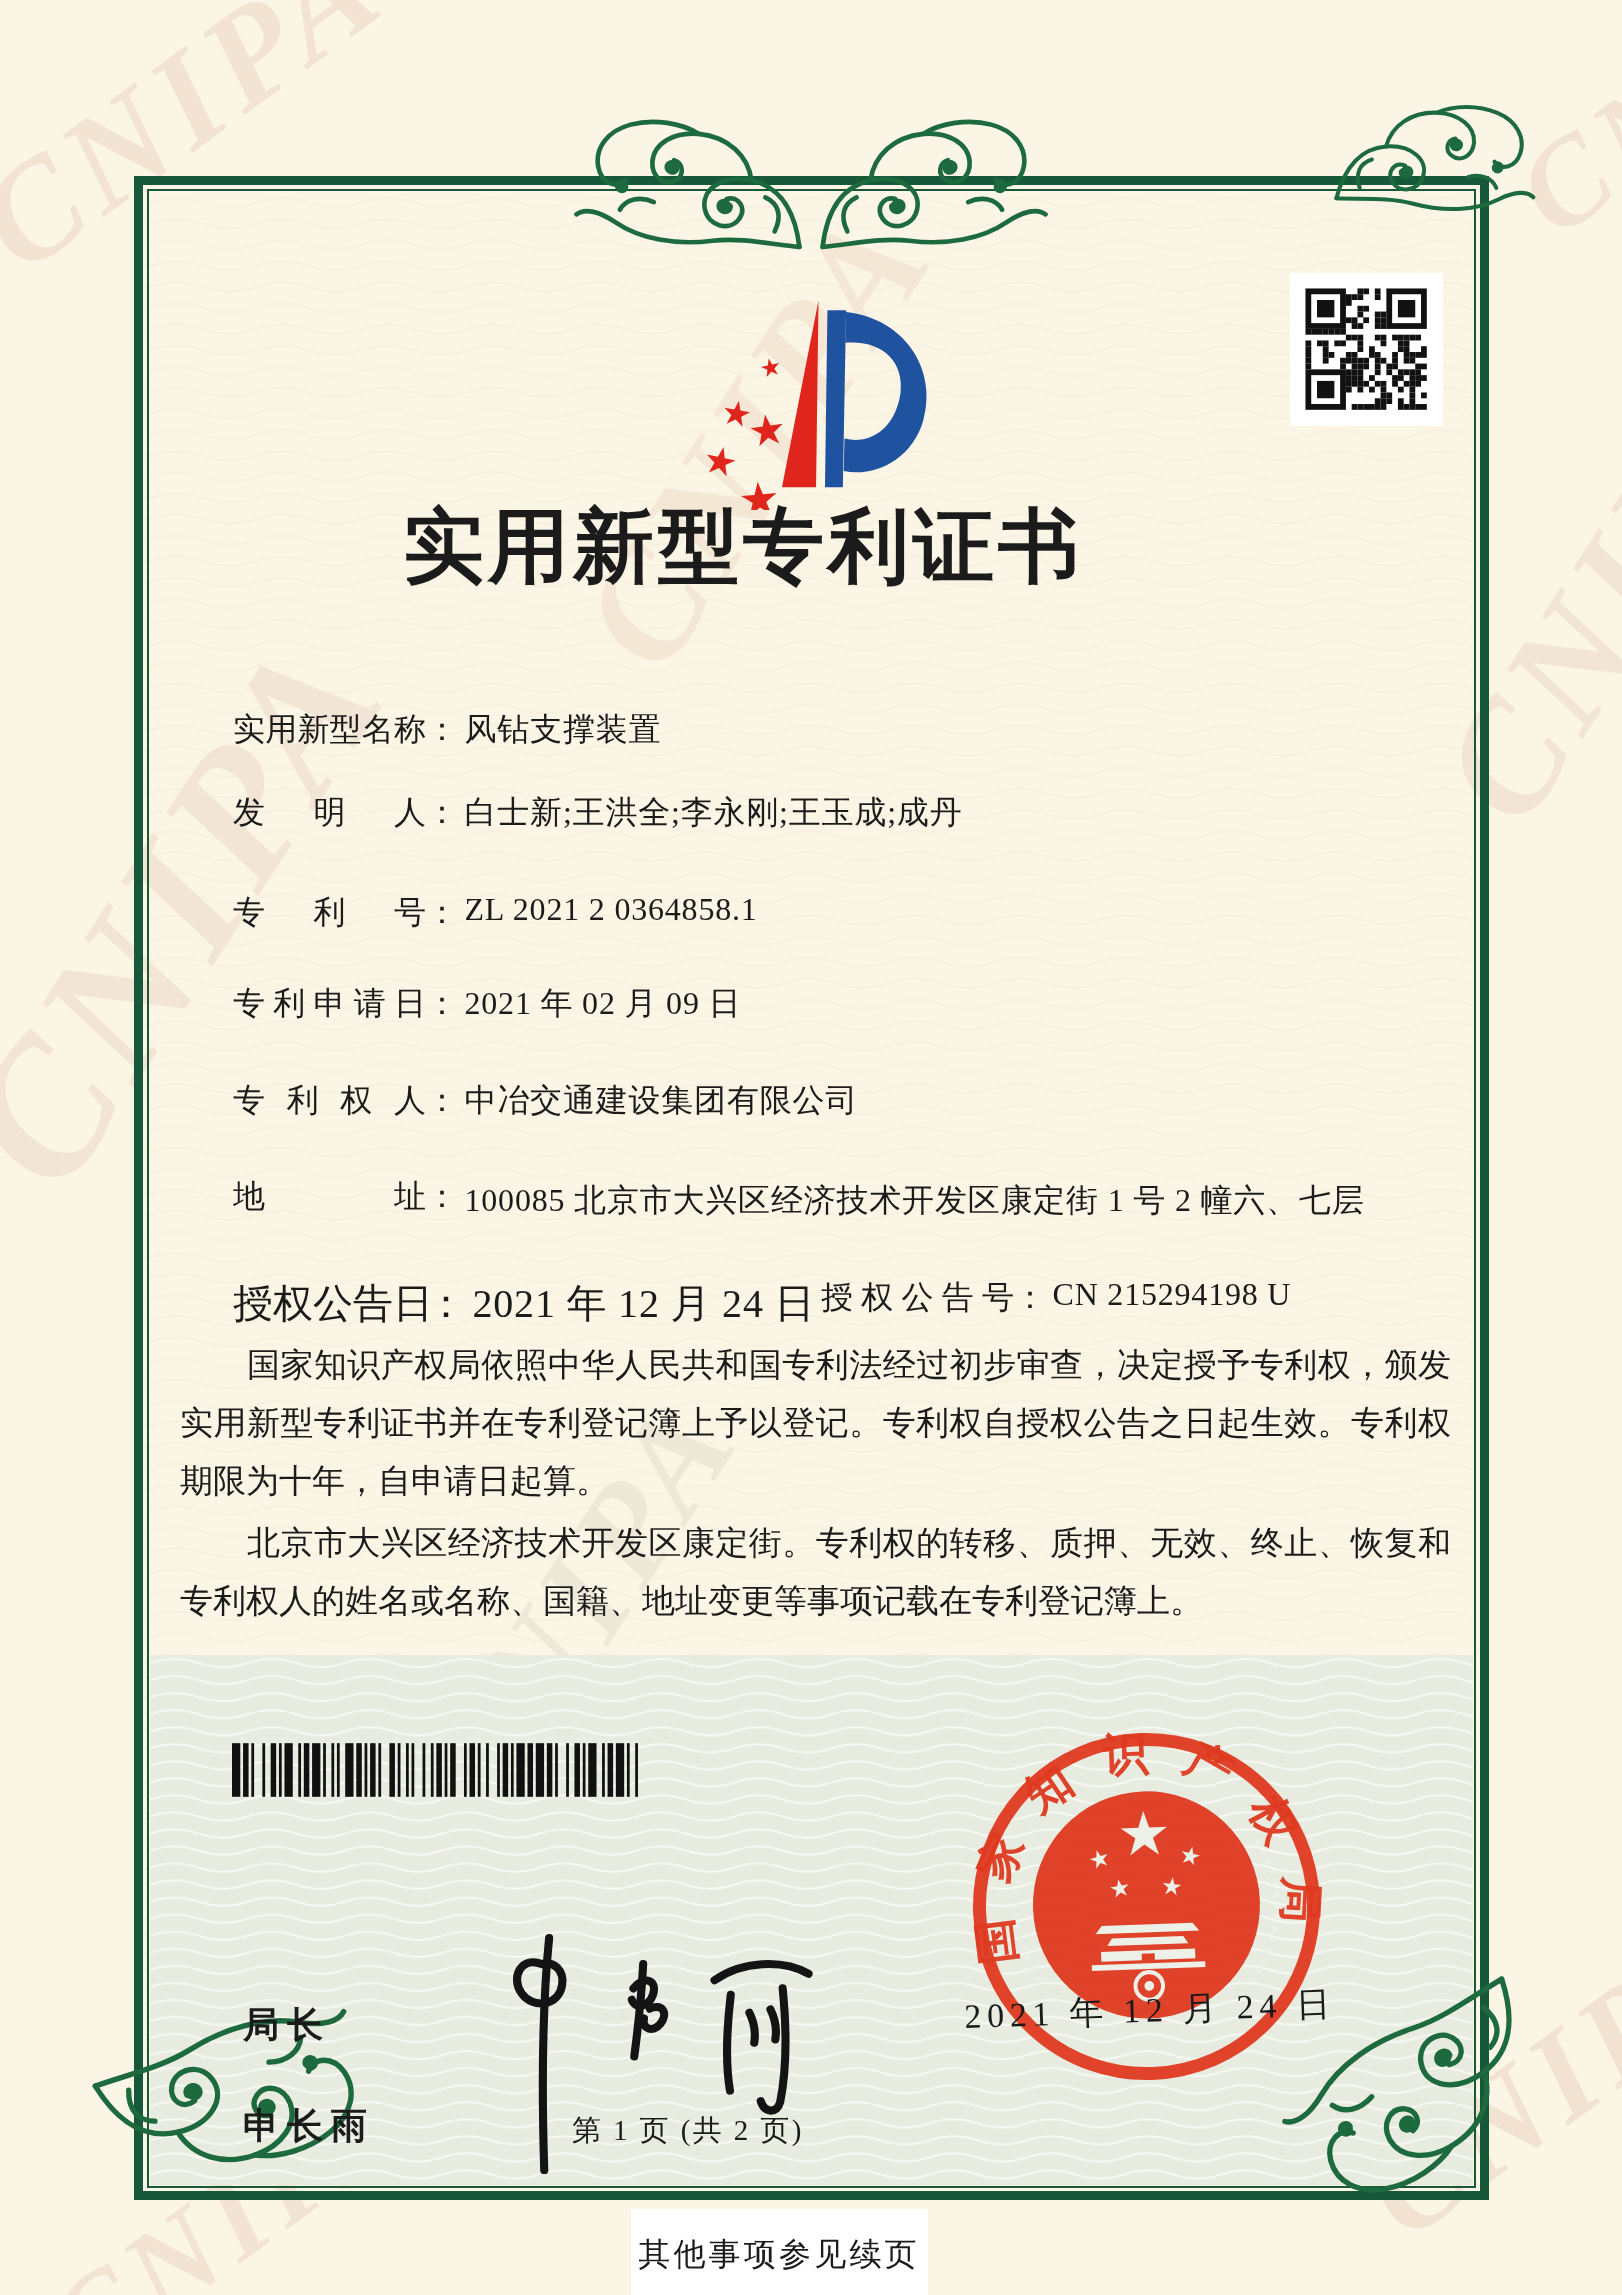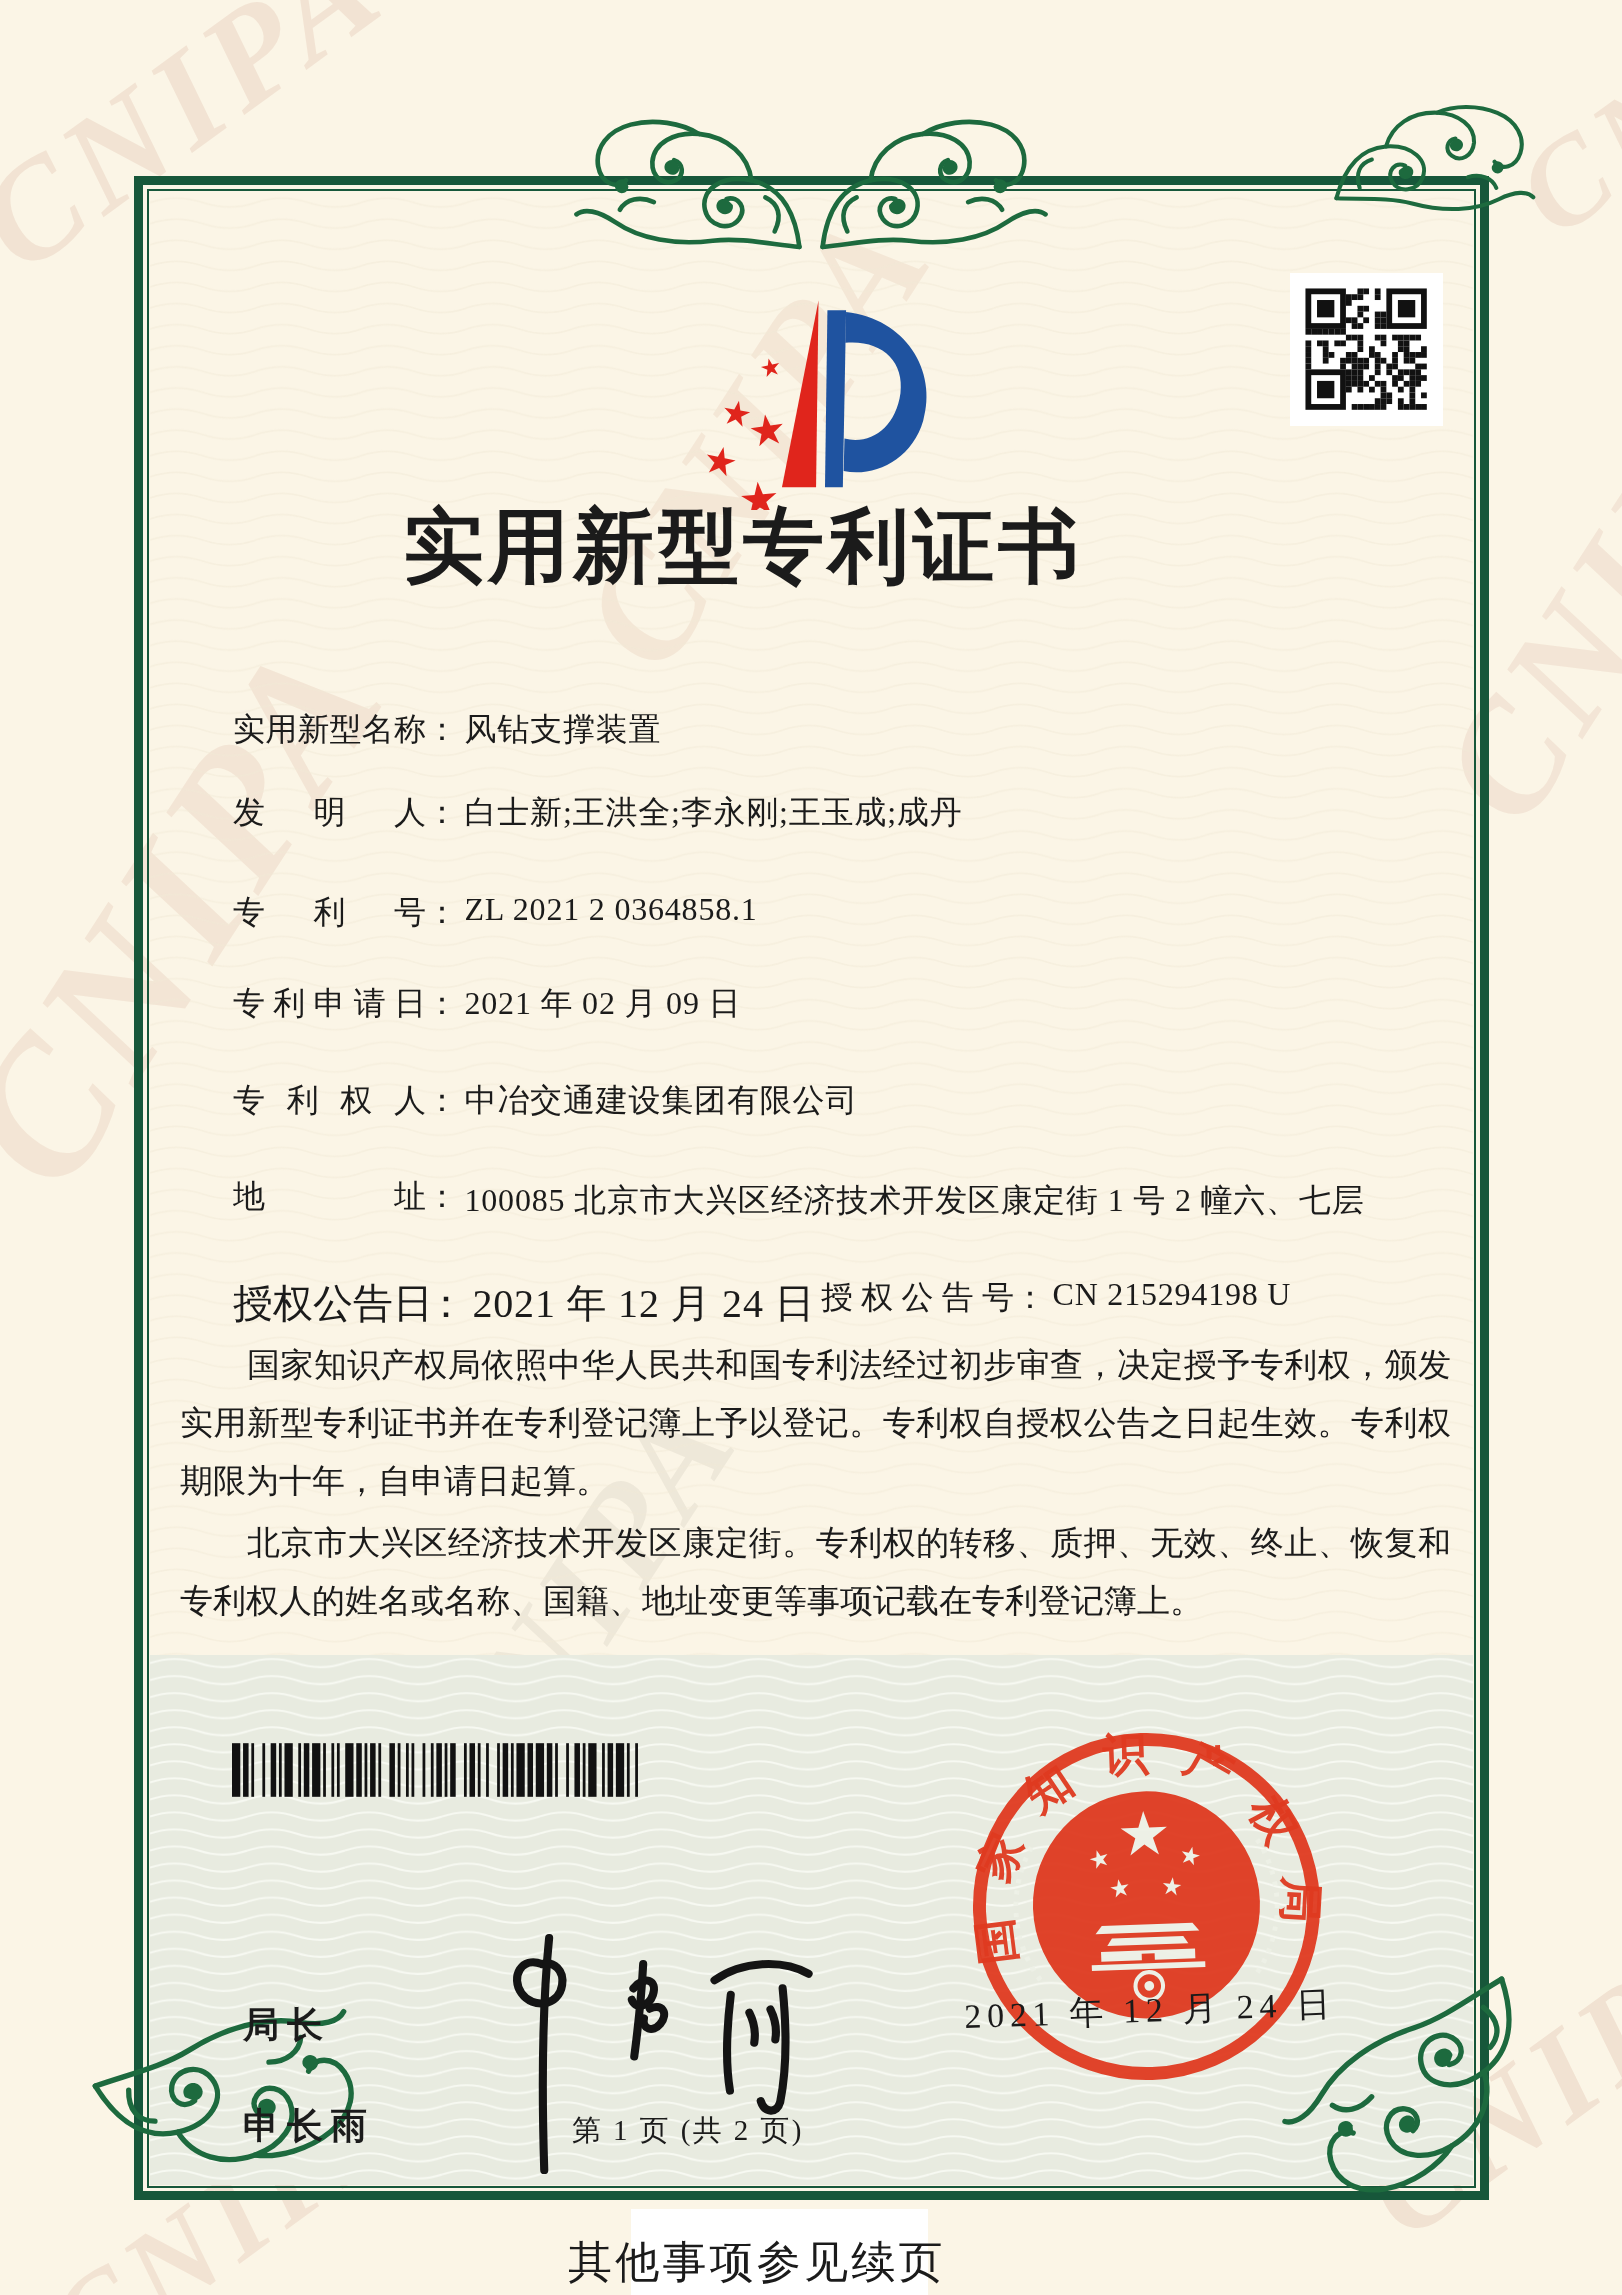--- a/index.html
+++ b/index.html
@@ -40,21 +40,21 @@
   .barcode{position:absolute;left:232px;top:1743px;}
   .director{position:absolute;left:243px;top:2001px;font-size:36px;letter-spacing:8px;
             font-family:"Liberation Sans",sans-serif;font-weight:bold;}
   .dname{position:absolute;left:243px;top:2102px;font-size:36px;letter-spacing:8px;
          font-family:"Liberation Sans",sans-serif;font-weight:bold;}
   .sig{position:absolute;left:497px;top:1930px;}
   .seal{position:absolute;left:960px;top:1720px;transform:rotate(-2deg);}
   .pageinfo{position:absolute;left:572px;top:2111px;width:406px;text-align:left;font-size:29px;
             letter-spacing:2.4px;}
   .footnote-box{position:absolute;left:631px;top:2209px;width:297px;height:87px;background:#ffffff;}
-  .footnote{position:absolute;left:568px;top:2233px;width:422px;font-size:44px;
+  .footnote{position:absolute;left:568px;top:2233px;width:422px;text-align:center;font-size:32px;
             letter-spacing:3.2px;}
   .orn{position:absolute;pointer-events:none;}
   svg{display:block;}
 </style>
 </head>
 <body>
 
 <div class="page">
 
   <div class="wm" style="left:-49px;top:24px;font-size:138px;color:rgba(206,152,128,0.18);transform:rotate(-36deg);">CNIPA</div>

